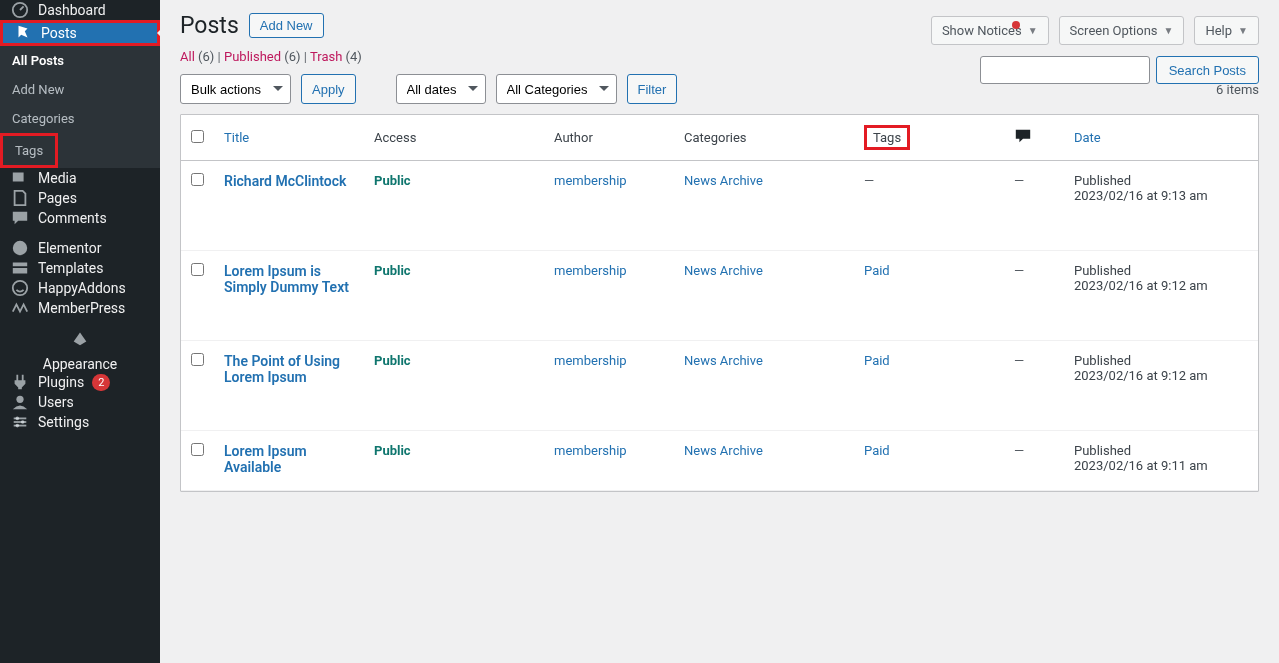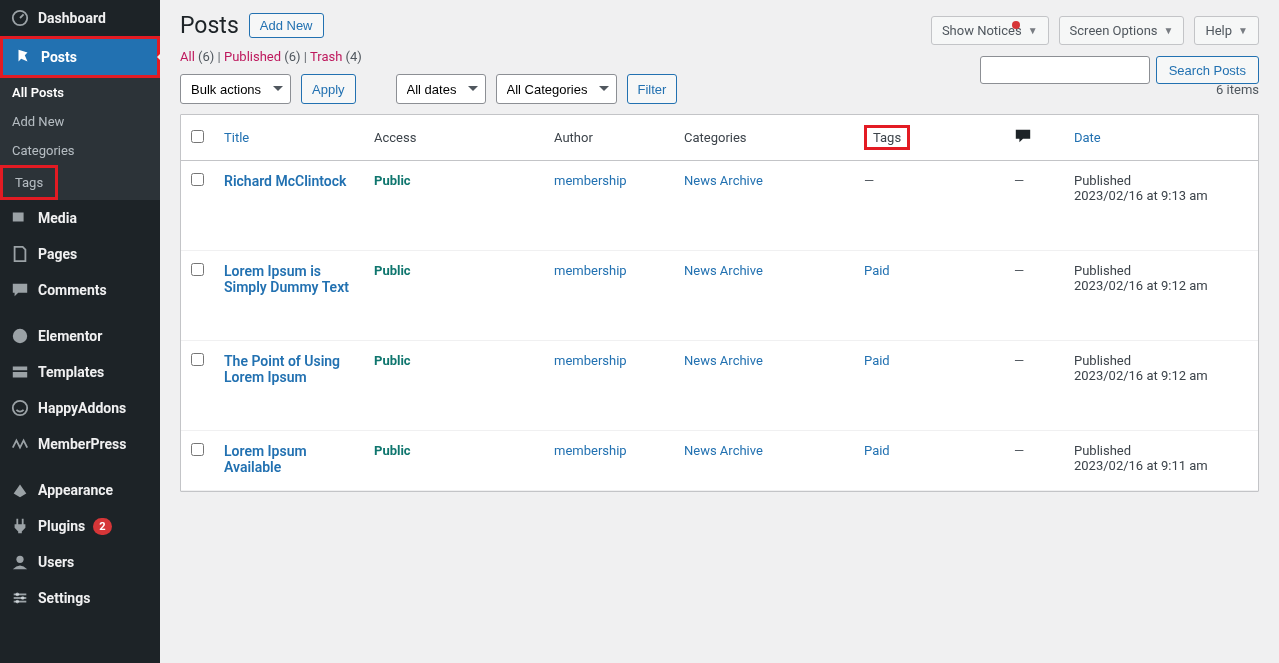--- a/index.html
+++ b/index.html
@@ -1,21 +1,21 @@
 <!DOCTYPE html>
 <html><head>
 <meta charset="utf-8">
 <style>
 * { box-sizing: border-box; margin: 0; padding: 0; }
 body { font-family: -apple-system, BlinkMacSystemFont, "Segoe UI", Roboto, sans-serif; font-size: 13px; color: #3c434a; background: #f0f0f1; overflow: hidden; }
 .layout { display: flex; height: 663px; }
 
 
 .sidebar { width: 160px; background: #1d2327; color: #f0f0f1; flex-shrink: 0; }
-.menu-item { display: flex; align-items: center; padding: 8px 10px; color: #f0f0f1; cursor: pointer; font-size: 14px; gap: 8px; font-weight: bold; }
+.menu-item { display: flex; align-items: center; padding: 0 10px; color: #f0f0f1; cursor: pointer; font-size: 14px; gap: 8px; }
 .menu-item.current { background: #2271b1; color: #fff; position: relative; }
 .menu-item.current::after { content: ""; position: absolute; right: -8px; top: 50%; transform: translateY(-50%); border: 8px solid transparent; border-right-color: #f0f0f1; }
 .menu-item .micon { width: 20px; height: 20px; display: inline-flex; align-items: center; justify-content: center; color: rgba(240,246,252,.6); }
 .menu-item.current .micon { color: #fff; }
 .submenu { background: #2c3338; }
 .submenu .subitem { padding: 7px 12px; font-size: 13px; color: rgba(240,246,252,.7); cursor: pointer; }
 .submenu .subitem.current { color: #fff; font-weight: 600; }
 .red-box { border: 3px solid #e31b23; }
 .badge { background: #d63638; color: #fff; border-radius: 9px; font-size: 11px; padding: 0 6px; line-height: 17px; min-width: 18px; display: inline-block; text-align: center; }
 
@@ -145,21 +145,21 @@
       <span>HappyAddons</span>
     </div>
     <div class="menu-item">
       <span class="micon">
           <svg viewBox="0 0 20 20" width="18" height="18" fill="currentColor">
             <path d="M2 14 L6 6 L10 14 L14 6 L18 14" fill="none" stroke="currentColor" stroke-width="2"></path>
           </svg>
         </span>
       <span>MemberPress</span>
     </div>
-    <div class="menu-item" style="margin-top:10px;">
+    <div class="menu-item" style="margin-top:10px;flex-direction:column;">
       <span class="micon">
           <svg viewBox="0 0 20 20" width="18" height="18" fill="currentColor">
             <path d="M3 14l7-10 7 10-7 4z"></path>
           </svg>
         </span>
       <span>Appearance</span>
     </div>
     <div class="menu-item">
       <span class="micon">
           <svg viewBox="0 0 20 20" width="18" height="18" fill="currentColor">

